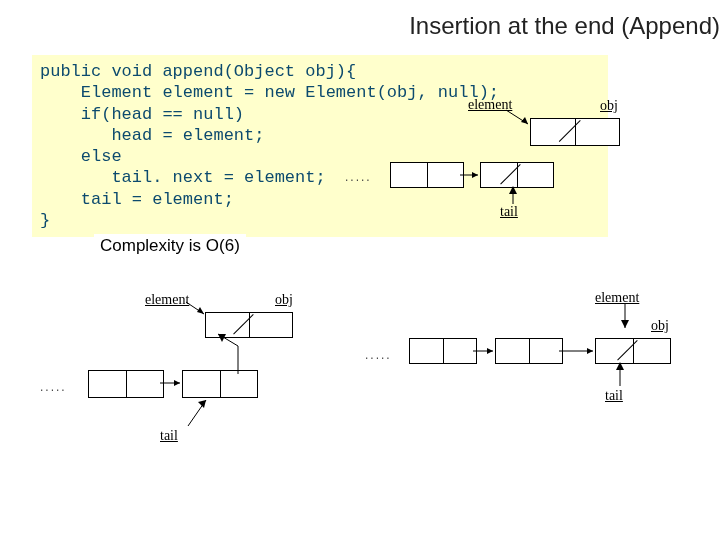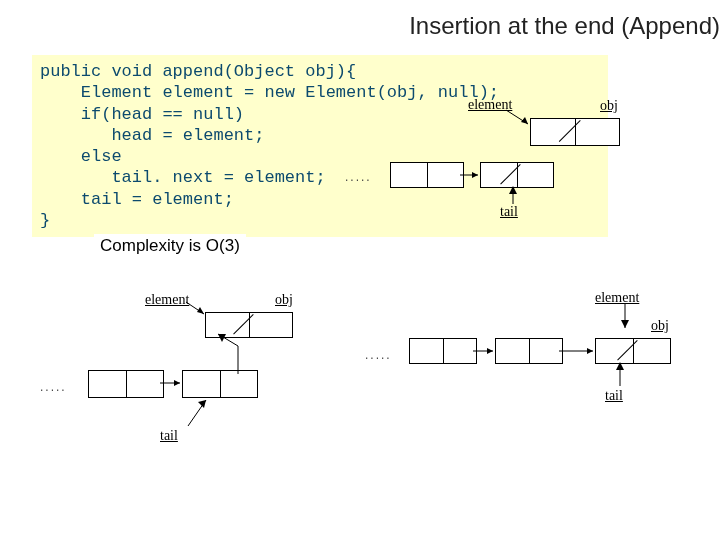--- a/index.html
+++ b/index.html
@@ -65,21 +65,21 @@
 
 <div class="codebox">public void append(Object obj){
     Element element = new Element(obj, null);
     if(head == null)
        head = element;
     else
        tail. next = element;
     tail = element;
 }</div>
 
-<div class="complexity">Complexity is O(3)</div>
+<div class="complexity">Complexity is O(6)</div>
 
 <div class="dA">
 
   <div class="box" style="left:170px; top:18px; width:88px; height:26px;">
     <div class="vbar" style="left:44px; top:0; height:26px;"></div>
 
   </div>
   <div class="lbl" style="left:240px; top:-2px;">obj</div>
 
   <div class="diag" style="left:220px; top:20px; transform: rotate(45deg); height:30px;"></div>

